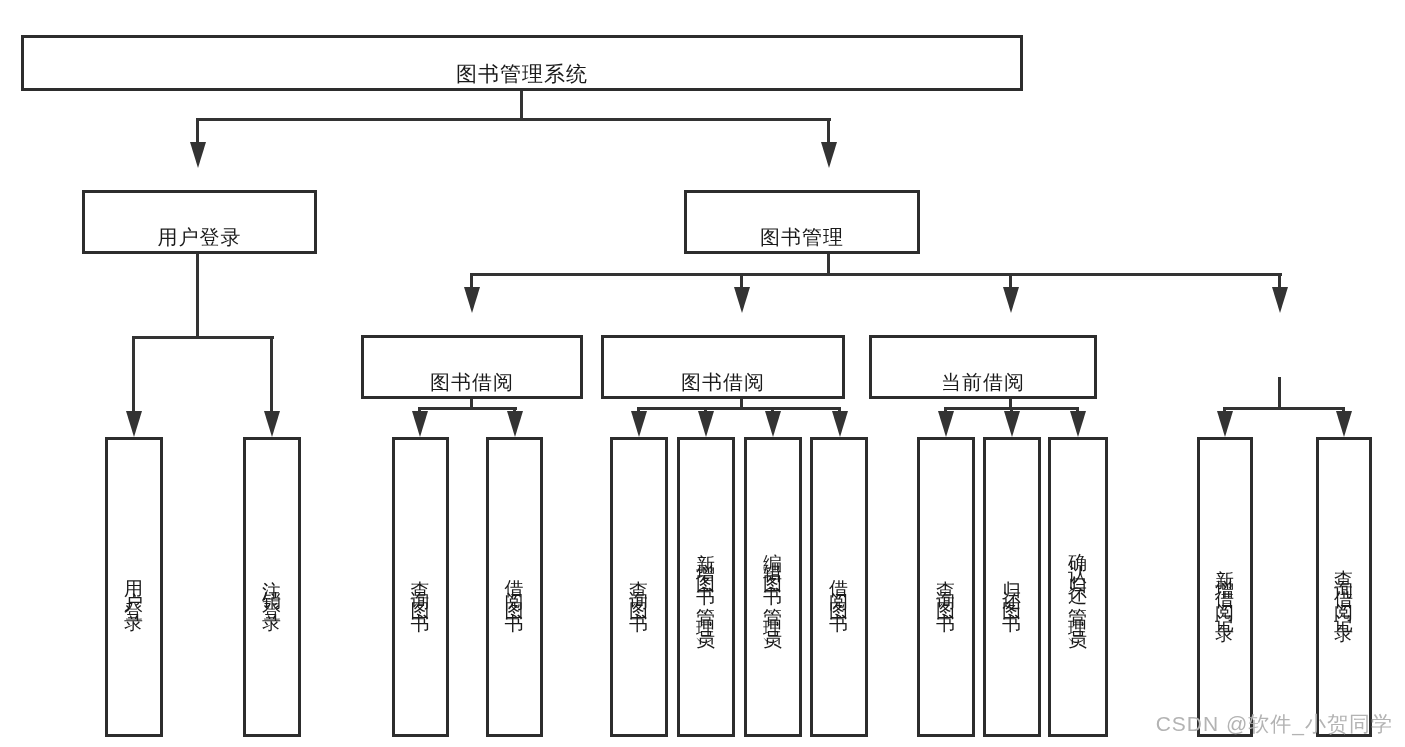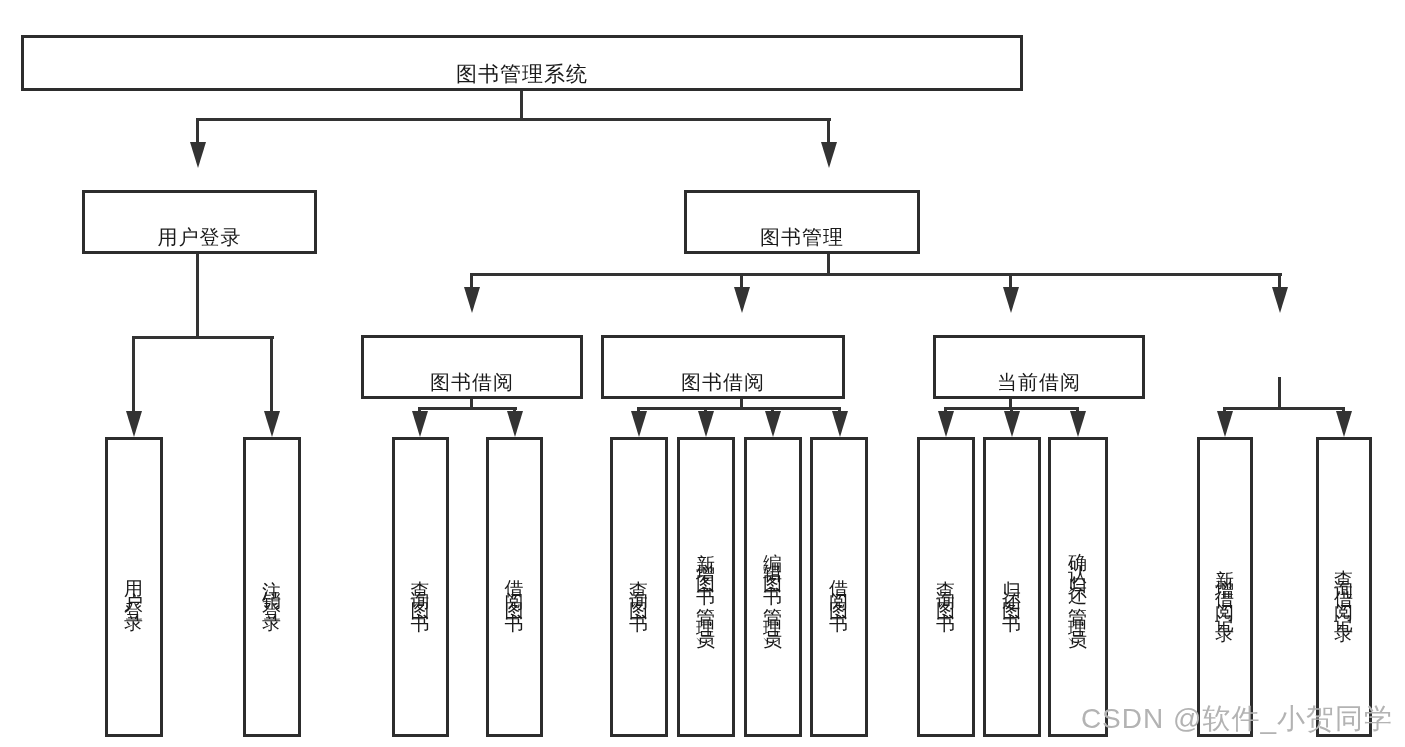--- a/index.html
+++ b/index.html
@@ -51,21 +51,21 @@
     width: 0; height: 0;
     border-left: 8px solid transparent;
     border-right: 8px solid transparent;
     border-top: 26px solid #333333;
     z-index: 1;
   }
   .watermark {
     position: absolute;
     right: 12px;
     bottom: 9px;
-    font-size: 28px;
+    font-size: 21px;
     color: #b3b3b3;
     letter-spacing: 1px;
     z-index: 10;
     white-space: nowrap;
   }
 </style>
 </head>
 <body>
 
 <div id="stage">
@@ -80,21 +80,21 @@
   <div class="box" style="left:684px; top:168px; width:236px; height:64px;">
     <span>图书管理</span>
   </div>
 
   <div class="box" style="left:361px; top:313px; width:222px; height:64px;">
     <span>图书借阅</span>
   </div>
   <div class="box" style="left:601px; top:313px; width:244px; height:64px;">
     <span>图书借阅</span>
   </div>
-  <div class="box" style="left:933px; top:313px; width:212px; height:64px;">
+  <div class="box" style="left:869px; top:313px; width:228px; height:64px;">
     <span>当前借阅</span>
   </div>
 
   <div class="leaf" style="left:105px; top:437px; width:58px; height:300px;">
     <span class="vlabel">用户登录</span>
   </div>
   <div class="leaf" style="left:243px; top:437px; width:58px; height:300px;">
     <span class="vlabel">注销登录</span>
   </div>
 

